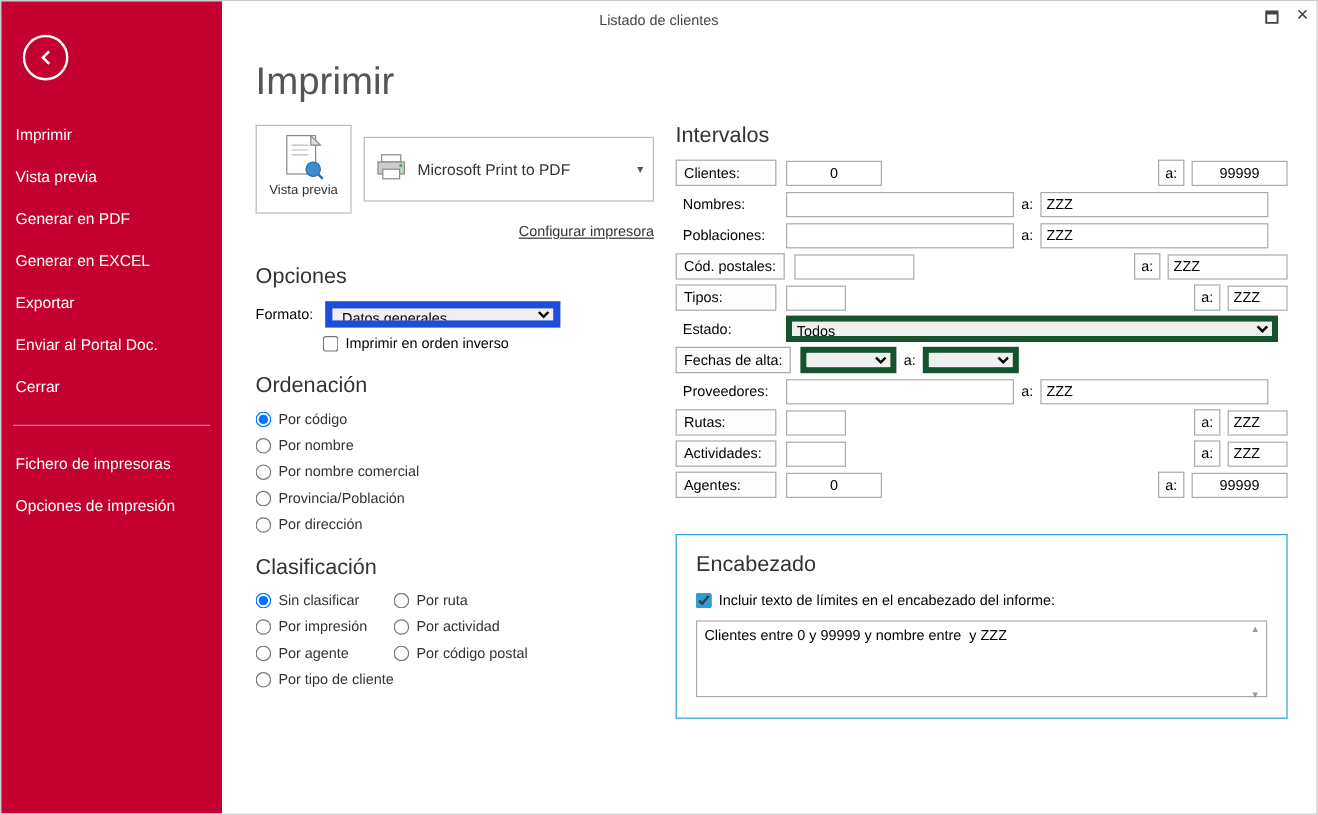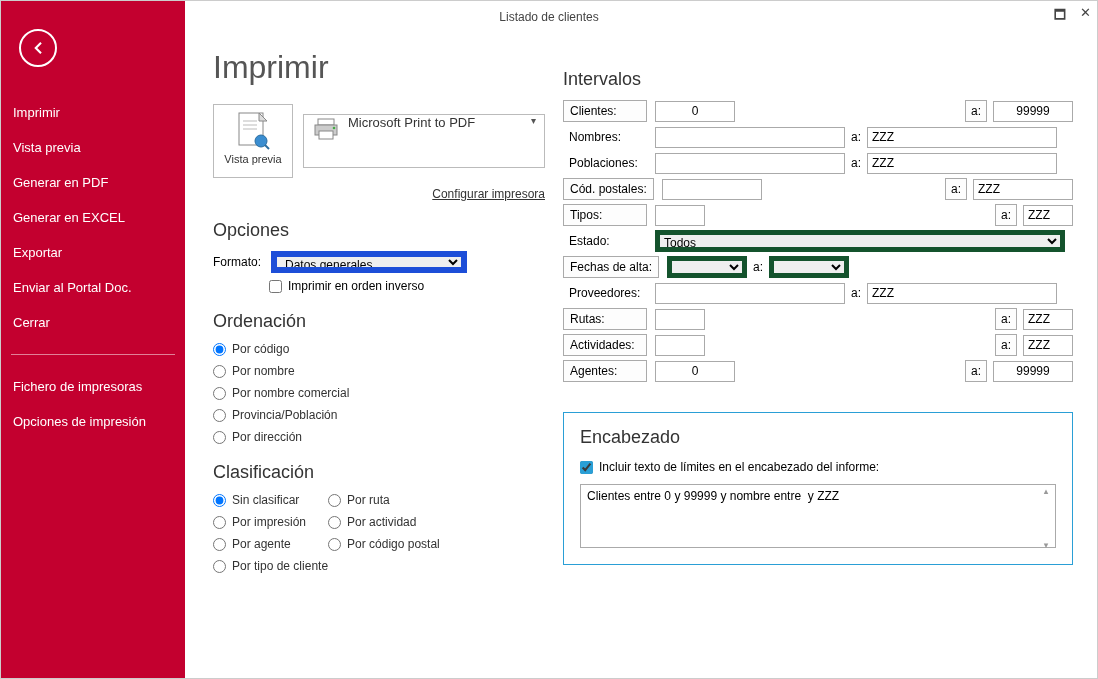--- a/index.html
+++ b/index.html
@@ -24,21 +24,21 @@
 h2.section { font-size: 18px; font-weight: 400; color: #333; margin-bottom: 10px; }
 
 .leftcol { float: left; width: 350px; }
 .rightcol { float: right; width: 510px; }
 
 
 .printrow { display: flex; gap: 10px; margin-bottom: 6px; }
 .previewbox { border: 1px solid #bbb; width: 80px; height: 74px; text-align: center; padding-top: 6px; cursor: pointer; }
 .previewbox .icon { display: flex; justify-content: center; margin-bottom: 2px; }
 .previewbox .lbl { font-size: 11px; color: #333; }
-.printerselect { border: 1px solid #bbb; height: 54px; width: 242px; display: flex; padding: 0 8px; margin-top: 10px; cursor: pointer; position: relative; }
+.printerselect { border: 1px solid #bbb; height: 54px; width: 242px; display: flex; align-items: center; padding: 0 8px; margin-top: 10px; cursor: pointer; position: relative; }
 .printerselect .plabel { font-size: 13px; margin-left: 8px; color: #333; }
 .printerselect .chev { position: absolute; right: 8px; font-size: 10px; color: #555; }
 .conflink { text-align: right; width: 332px; margin-bottom: 18px; }
 .conflink a { font-size: 12px; color: #333; text-decoration: underline; cursor: pointer; }
 
 
 .formatrow { display: flex; align-items: center; gap: 10px; margin-bottom: 6px; font-size: 12px; }
 .formatrow select { width: 196px; height: 22px; font-size: 12px; border: 6px solid #1d4ed8; padding: 0 4px; }
 .checkrow { display: flex; align-items: center; gap: 6px; font-size: 12px; margin-bottom: 18px; margin-left: 56px; }
 .checkrow input { width: 13px; height: 13px; }
@@ -202,21 +202,21 @@
           </label>
         <label>
             <input type="radio" name="cls" style="">
             <span>Por código postal</span>
           </label>
       </div>
     </div>
   </div>
 
   <div class="rightcol">
-    <h2 class="section" style="margin-top:20px">Intervalos</h2>
+    <h2 class="section" style="margin-top:53px">Intervalos</h2>
     <div class="intervals">
 
       <div class="row">
         <div class="lblbtn">
             <span>Clientes:</span>
           </div>
         <div class="spacer1"></div>
         <input type="text" class="num" style="width: 80px;" value="0">
         <div style="flex:1"></div>
         <div class="a-btn">

